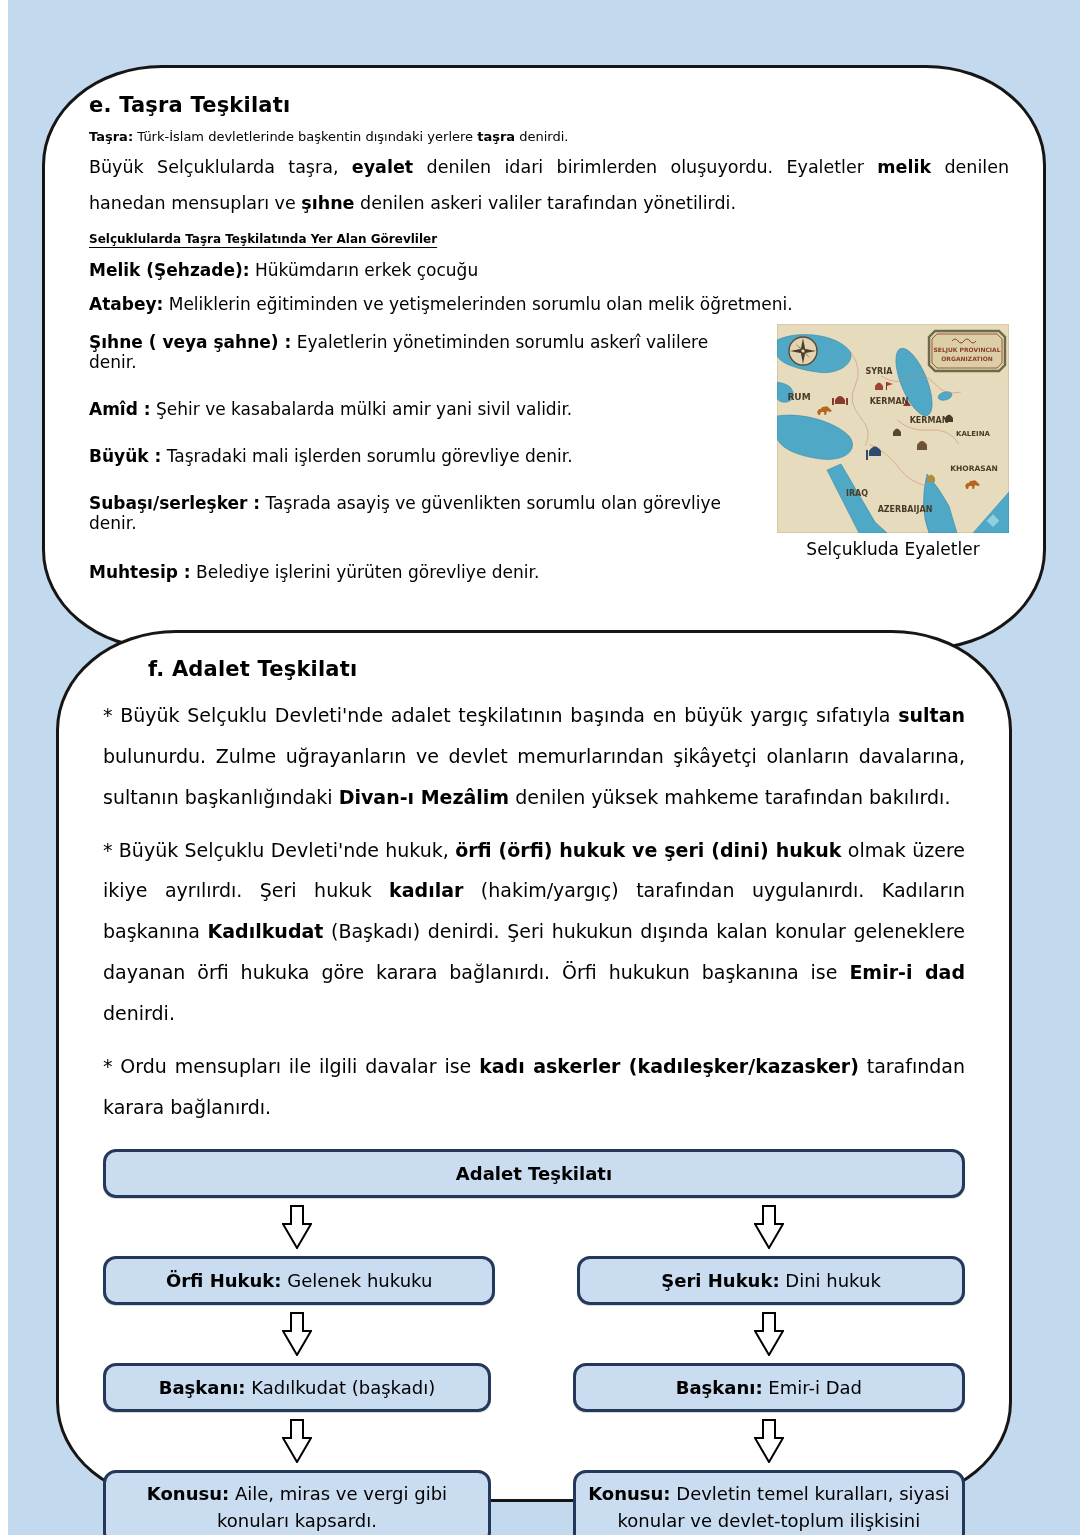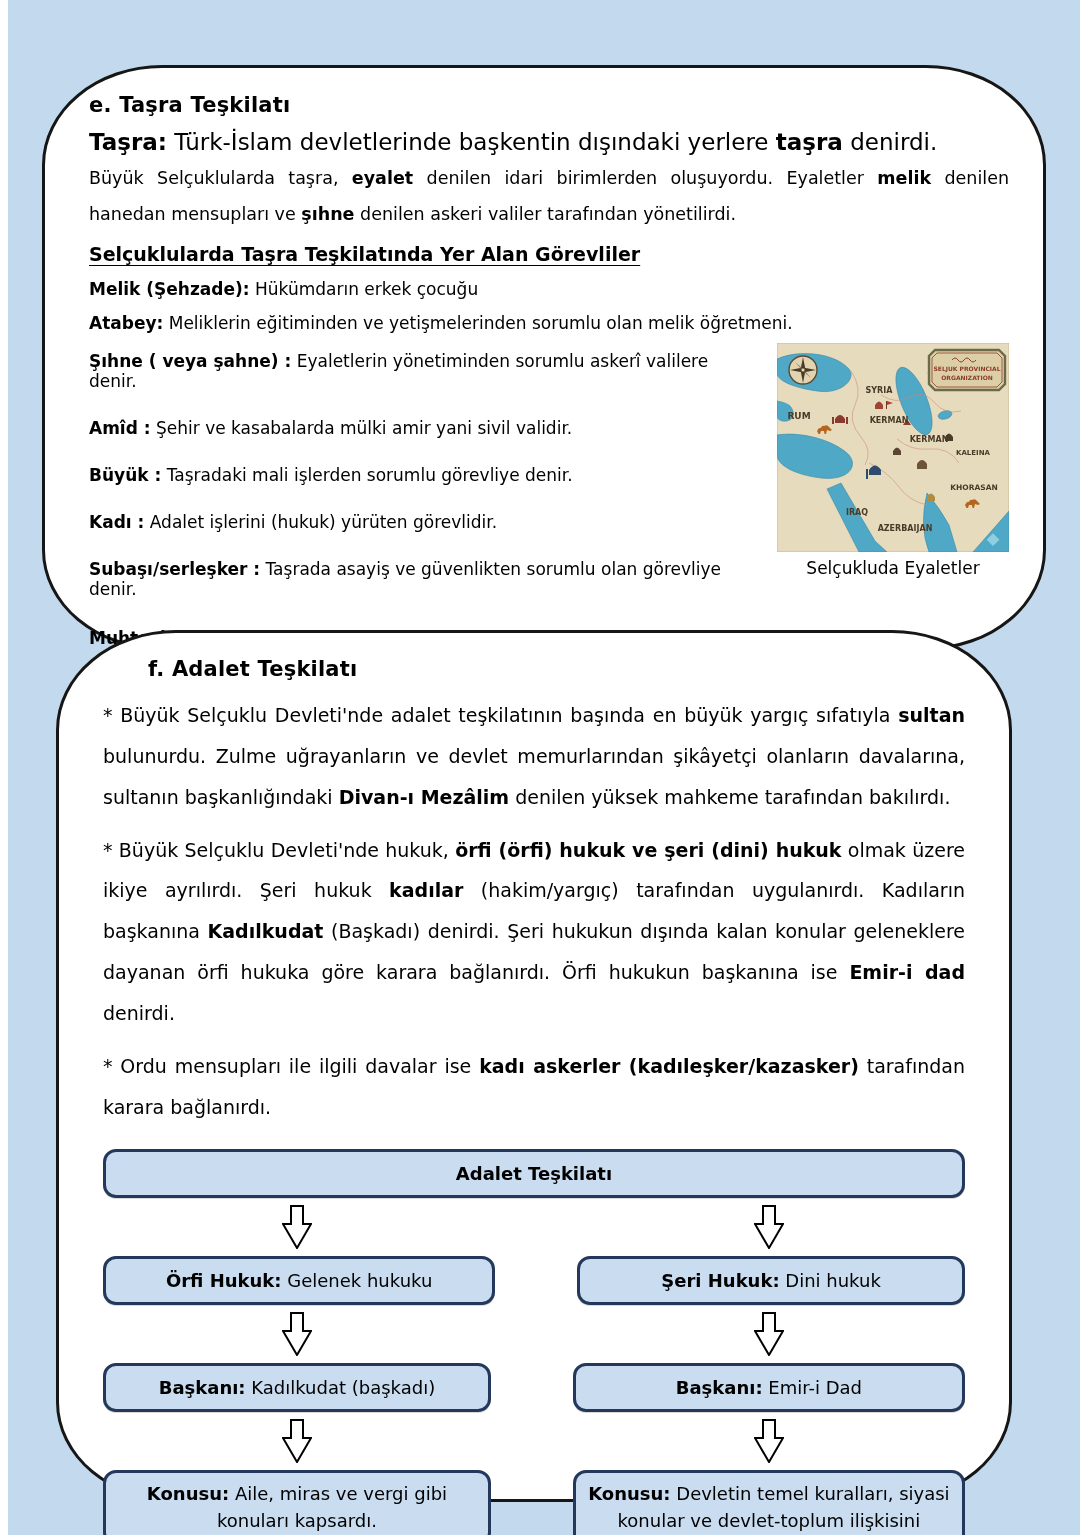--- a/index.html
+++ b/index.html
@@ -18,26 +18,26 @@
     background:#ffffff;
     border:3px solid #161616;
     border-radius:120px / 100px;
   }
   .panel-e { left:42px; top:33px;  width:1004px; height:585px; padding:25px 34px 0 44px;margin-top:32px; }
   .panel-f { left:56px; top:630px; width:956px; height:872px; padding:24px 44px 0 44px; }
 
   .h1 { font-size:21px; font-weight:bold; letter-spacing:.2px; }
   .panel-f .h1 { margin-left:45px; }
 
-  .line  { font-size:23px; margin-top:12px; }
+  .line  { font-size:13px; margin-top:12px; }
   .para  { font-size:17.5px; text-align:justify; line-height:2.05; margin-top:6px; }
   .b, b  { font-weight:bold; }
 
   .subhead {
-    font-size:19px; font-weight:bold; margin-top:10px;
+    font-size:12px; font-weight:bold; margin-top:10px;
     text-decoration:underline; text-underline-offset:4px;
   }
 
   .def { font-size:17px; margin-top:14px; }
   .side-row { display:flex; margin-top:6px; }
   .side-defs { flex:1 1 auto; padding-right:20px; }
   .side-defs .def { margin-top:0; margin-bottom:27px; }
   .side-defs .def:first-child { margin-top:12px; }
 
   .figure { flex:0 0 232px; width:232px; margin-top:4px; }
@@ -77,21 +77,20 @@
   <div class="subhead">Selçuklularda Taşra Teşkilatında Yer Alan Görevliler</div>
 
   <div class="def"><span class="b">Melik (Şehzade):</span><span> Hükümdarın erkek çocuğu</span></div>
   <div class="def"><span class="b">Atabey:</span><span> Meliklerin eğitiminden ve yetişmelerinden sorumlu olan melik öğretmeni.</span></div>
 
   <div class="side-row">
     <div class="side-defs">
       <div class="def"><span class="b">Şıhne ( veya şahne) :</span><span> Eyaletlerin yönetiminden sorumlu askerî valilere denir.</span></div>
       <div class="def"><span class="b">Amîd :</span><span> Şehir ve kasabalarda mülki amir yani sivil validir.</span></div>
       <div class="def"><span class="b">Büyük :</span><span> Taşradaki mali işlerden sorumlu görevliye denir.</span></div>
-      <div class="def"><span class="b">Kadı :</span><span> Adalet işlerini (hukuk) yürüten görevlidir.</span></div>
       <div class="def"><span class="b">Subaşı/serleşker :</span><span> Taşrada asayiş ve güvenlikten sorumlu olan görevliye denir.</span></div>
     </div>
 
     <div class="figure">
       <svg width="232" height="209" viewBox="0 0 232 209">
 
         <rect x="0" y="0" width="232" height="209" fill="#e7dbbd" stroke="#c9b98f" stroke-width="1"></rect>
 
         <g fill="#4fa8c5" stroke="#3d8aa8" stroke-width="0.6">
           <path d="M0,16 C22,6 58,10 72,26 C80,36 64,52 40,48 C18,45 0,38 0,30 Z"></path>

